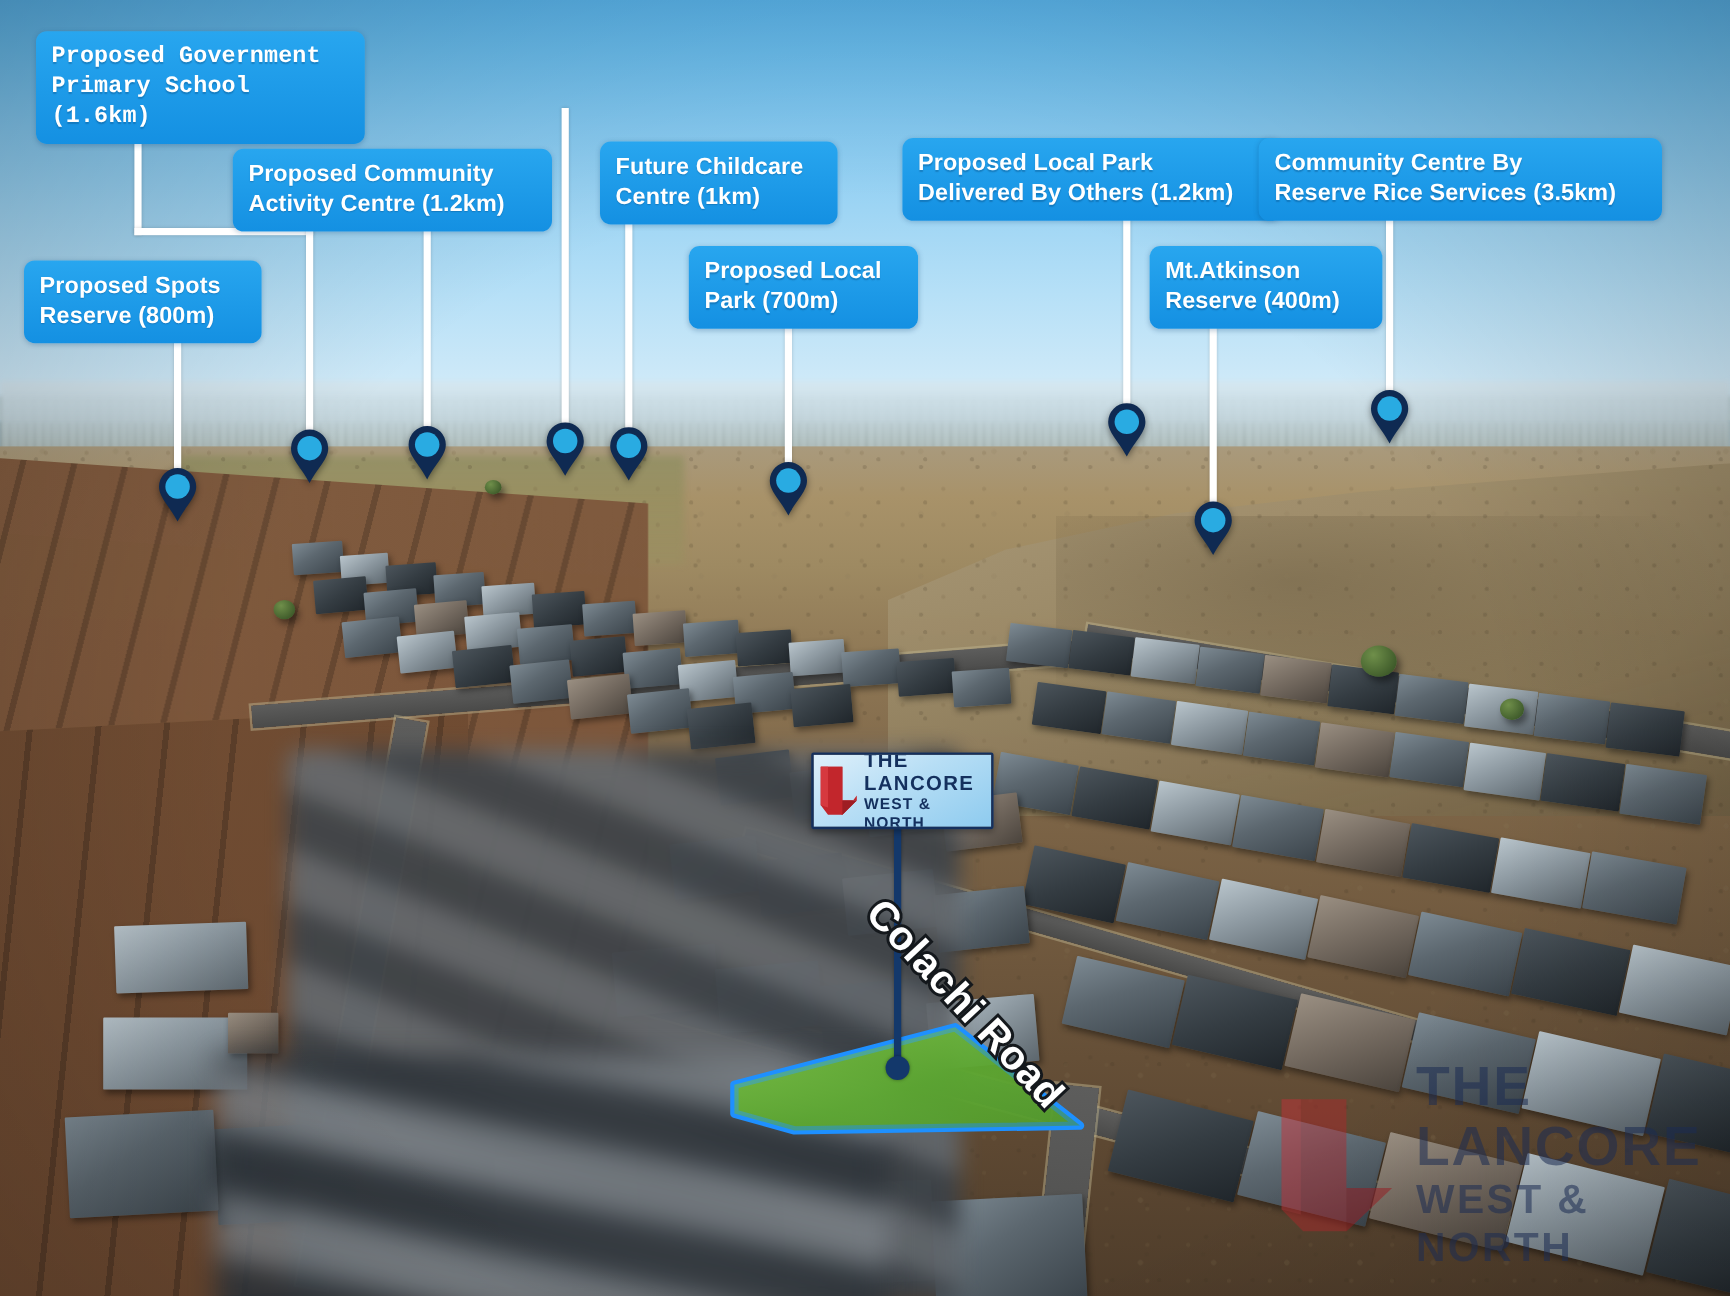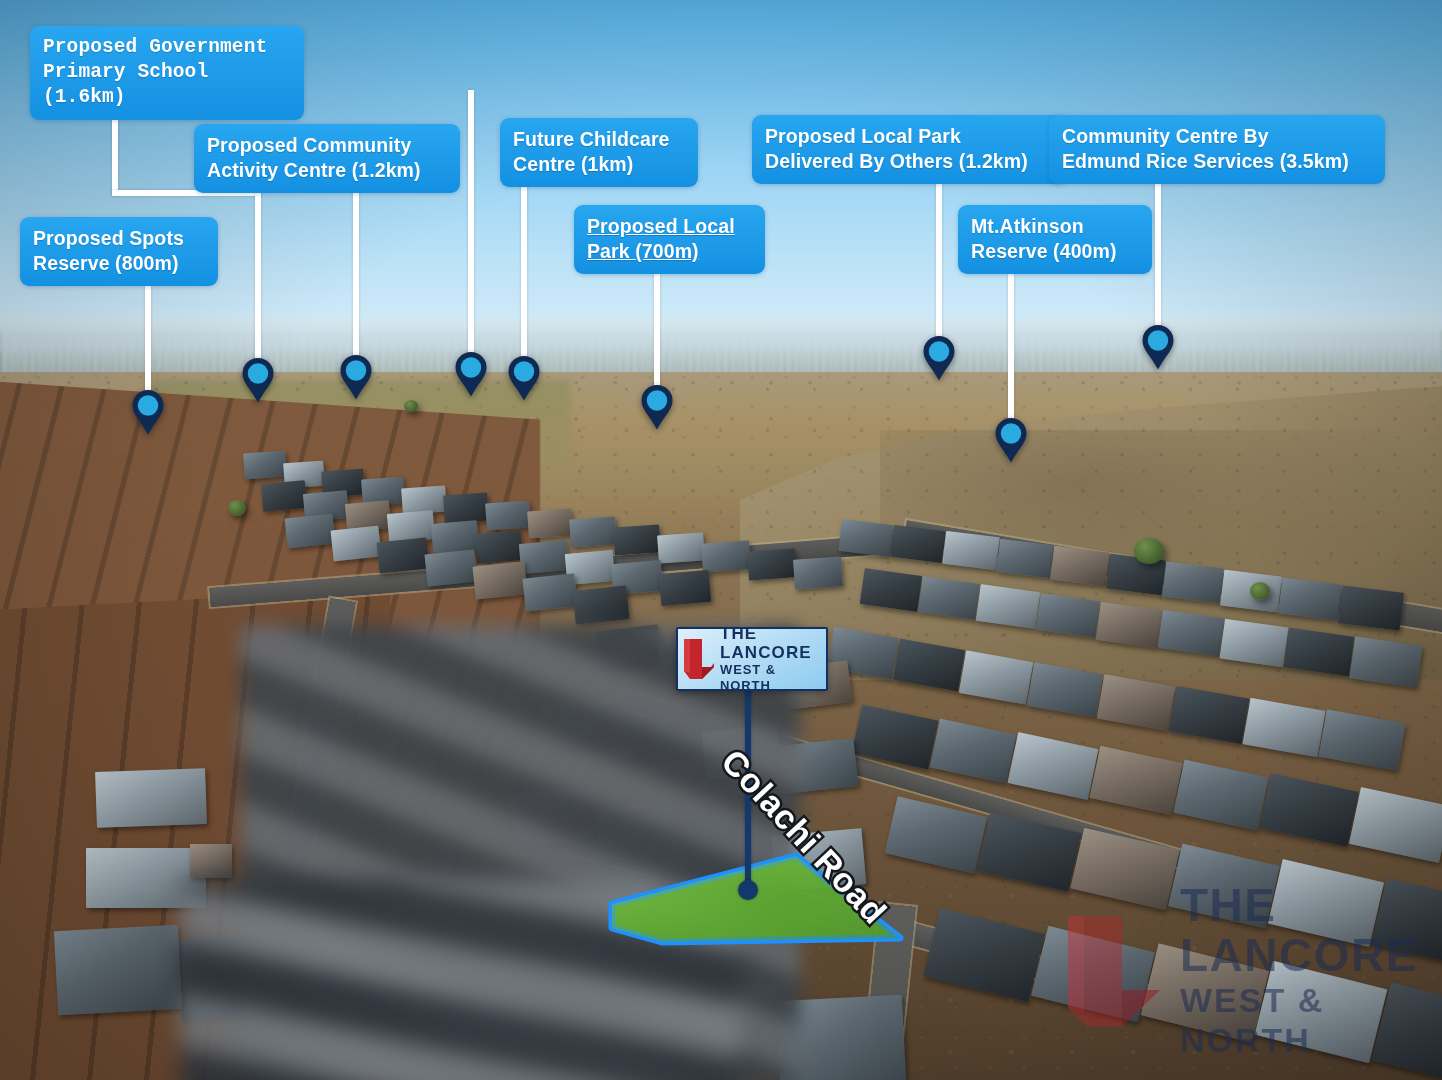--- a/index.html
+++ b/index.html
@@ -498,31 +498,31 @@
   <div class="callout" style="left:194px;top:124px;width:240px;">Proposed Community
 Activity Centre (1.2km)</div>
 
   <div class="callout" style="left:20px;top:217px;width:172px;">Proposed Spots
 Reserve (800m)</div>
 
 
   <div class="callout" style="left:500px;top:118px;width:172px;">Future Childcare
 Centre (1km)</div>
 
-  <div class="callout" style="left:574px;top:205px;width:165px;text-decoration:underline;">Proposed Local
+  <div class="callout" style="left:574px;top:205px;width:165px;">Proposed Local
 Park (700m)</div>
 
   <div class="callout" style="left:716px;top:115px;width:290px;margin-left:36px;">Proposed Local Park
 Delivered By Others (1.2km)</div>
 
   <div class="callout" style="left:958px;top:205px;width:168px;">Mt.Atkinson
 Reserve (400m)</div>
 
   <div class="callout" style="left:1049px;top:115px;width:310px;">Community Centre By
-Edmund Rice Services (3.5km)</div>
+Reserve Rice Services (3.5km)</div>
 
   <svg class="lot-shape" viewBox="0 0 310 110" preserveAspectRatio="none">
     <polygon points="8,62 192,14 296,96 58,100 8,86" fill="#5aa832" fill-opacity="0.88" stroke="#1e90ff" stroke-width="7" stroke-linejoin="round"></polygon>
     <polygon points="8,62 192,14 296,96 58,100 8,86" fill="url(#lotgrass)" fill-opacity="0.55" stroke="none"></polygon>
     <defs>
       <linearGradient id="lotgrass" x1="0" y1="0" x2="1" y2="1">
         <stop offset="0%" stop-color="#8fd14f"></stop>
         <stop offset="55%" stop-color="#5fa830"></stop>
         <stop offset="100%" stop-color="#4e8f28"></stop>
       </linearGradient>

